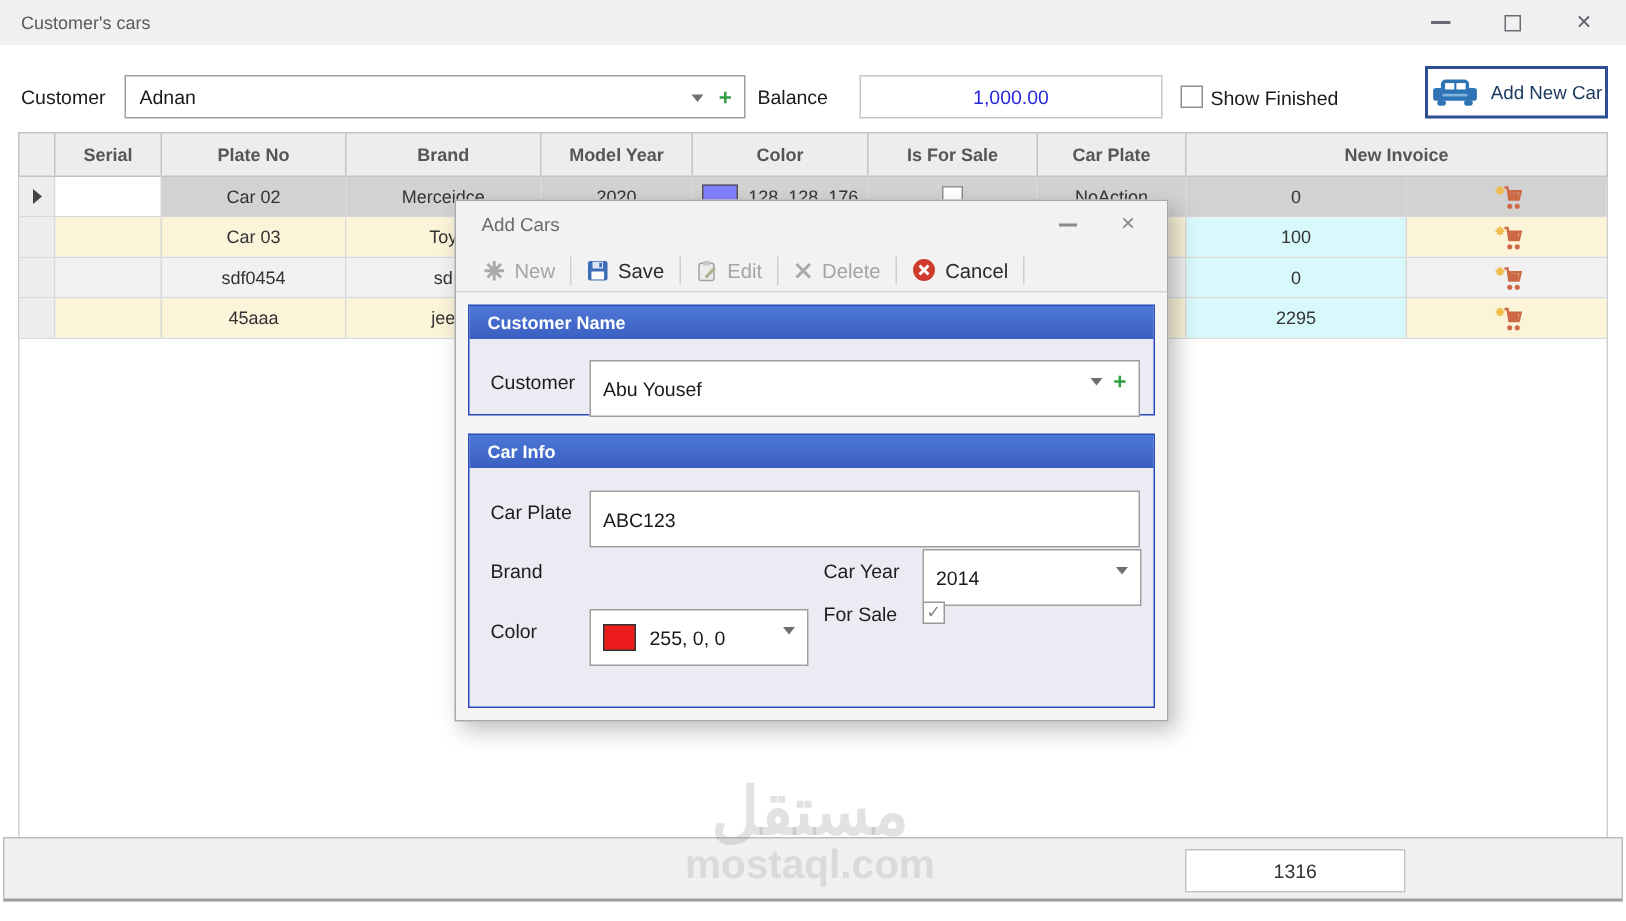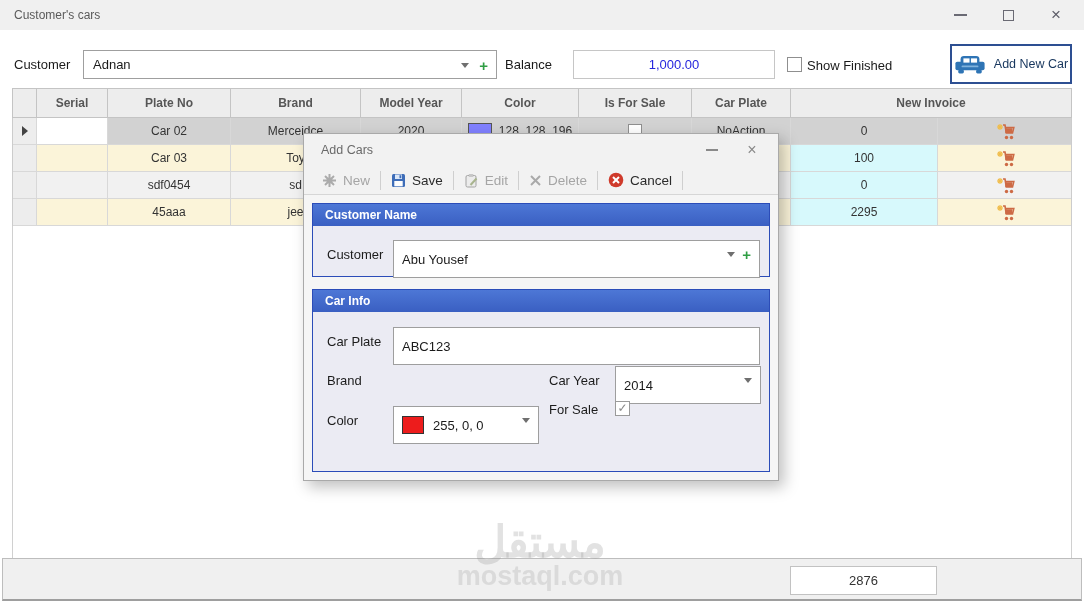--- a/index.html
+++ b/index.html
@@ -23,21 +23,21 @@
   }
   .caret { width:0; height:0; border-left:4px solid transparent; border-right:4px solid transparent; border-top:5px solid #6f6f6f; }
   .plus { color:#2f9e44; font-weight:bold; font-size:15px; line-height:1; }
   #customer-combo { left:83px; top:50px; width:414px; height:29px; padding-left:9px; }
   #customer-combo .caret { position:absolute; right:27px; top:12px; }
   #customer-combo .plus  { position:absolute; right:8px;  top:7px; }
   #balance-box { left:573px; top:50px; width:202px; height:29px; border-color:#c6c6c6; justify-content:center; }
   #balance-box span { color:#2626dd; }
   .checkbox { position:absolute; width:15px; height:15px; background:#fff; border:1px solid #8f8f8f; font-size:12px; line-height:13px; text-align:center; color:#8a8a8a; }
   #addcar-btn {
-    position:absolute; left:950px; top:44px; width:122px; height:40px;
+    position:absolute; left:950px; top:44px; width:122px; height:35px;
     background:#fff; border:2px solid #2d4f92; display:flex; align-items:center; justify-content:center; gap:8px;
     color:#17365d; font-size:12.5px; cursor:pointer;
   }
   
   .grid { position:absolute; left:12px; top:88px; width:1060px; }
   .ghead { display:flex; height:30px; background:#ededed; border:1px solid #c4c4c4; }
   .hc { border-right:1px solid #c4c4c4; display:flex; align-items:center; justify-content:center;
         font-size:12px; font-weight:700; color:#565656; }
   .hc.cyanh { background:#dcf7fb; color:#000; }
   .grows { border-left:1px solid #cccccc; border-right:1px solid #cccccc; }
@@ -157,21 +157,21 @@
     <div class="grow row-sel">
       <div class="c w-ind">
           <span class="arrow-r"></span>
         </div>
       <div class="c w-serial"></div>
       <div class="c w-plate">Car 02</div>
       <div class="c w-brand">Merceidce</div>
       <div class="c w-year">2020</div>
       <div class="c w-color">
         <span class="swatch" style="background: rgb(128, 128, 255);"></span>
-        <span>128, 128, 196</span>
+        <span>128, 128, 176</span>
       </div>
       <div class="c w-sale">
           <span class="cb-grid"></span>
         </div>
       <div class="c w-status">NoAction</div>
       <div class="c w-cbal">0</div>
       <div class="c w-inv">
         <svg width="20" height="17" viewBox="0 0 20 17">
           <g stroke="#f0bc4a" stroke-width="1.2">
               <line x1="5" y1="1" x2="5" y2="7"></line>
@@ -267,21 +267,21 @@
           <circle cx="16.5" cy="14.5" r="1.7" fill="#cd6a45"></circle>
         </svg>
       </div>
     </div>
   </div>
 </div>
 <div class="gempty"></div>
 
 <div class="gfooter"></div>
 <div id="footer-total">
-  <span>2876</span>
+  <span>1316</span>
 </div>
 
 <div class="wm">
   <div class="wm-ar">مستقل</div>
   <div class="wm-en">mostaql.com</div>
 </div>
 
 <div class="dialog">
   <div class="dtitle">
     <span class="dtext">Add Cars</span>

